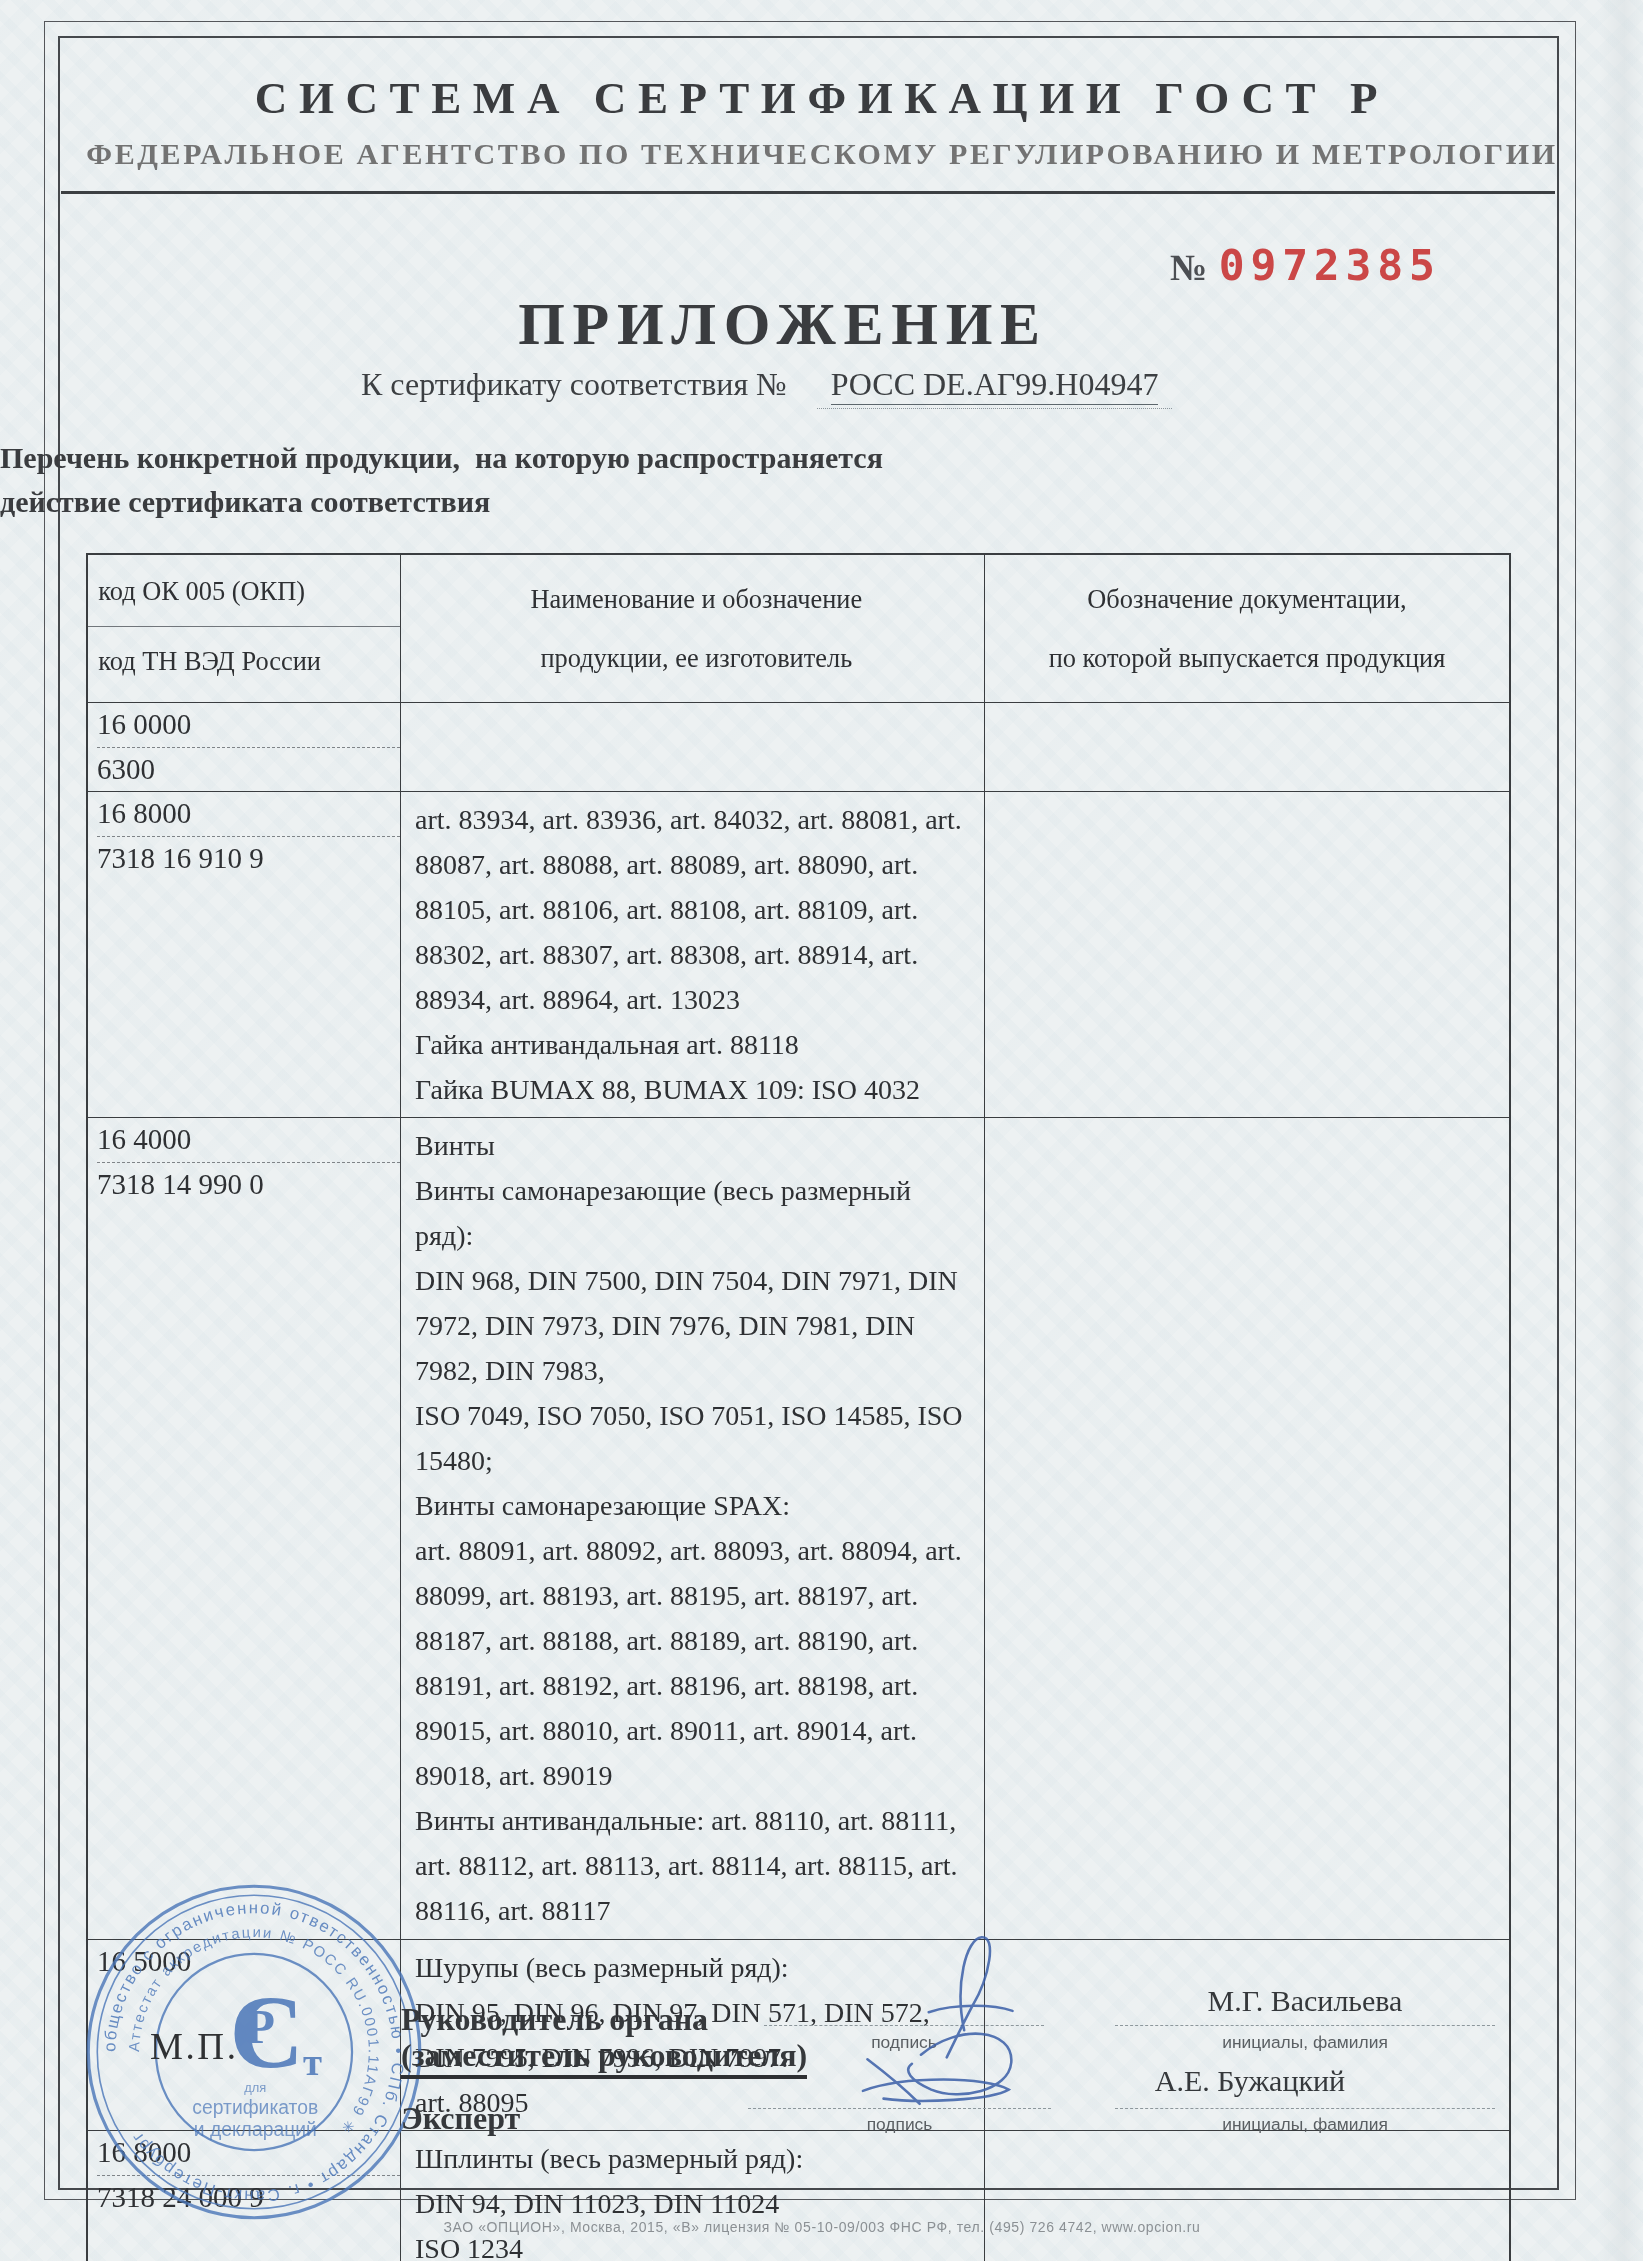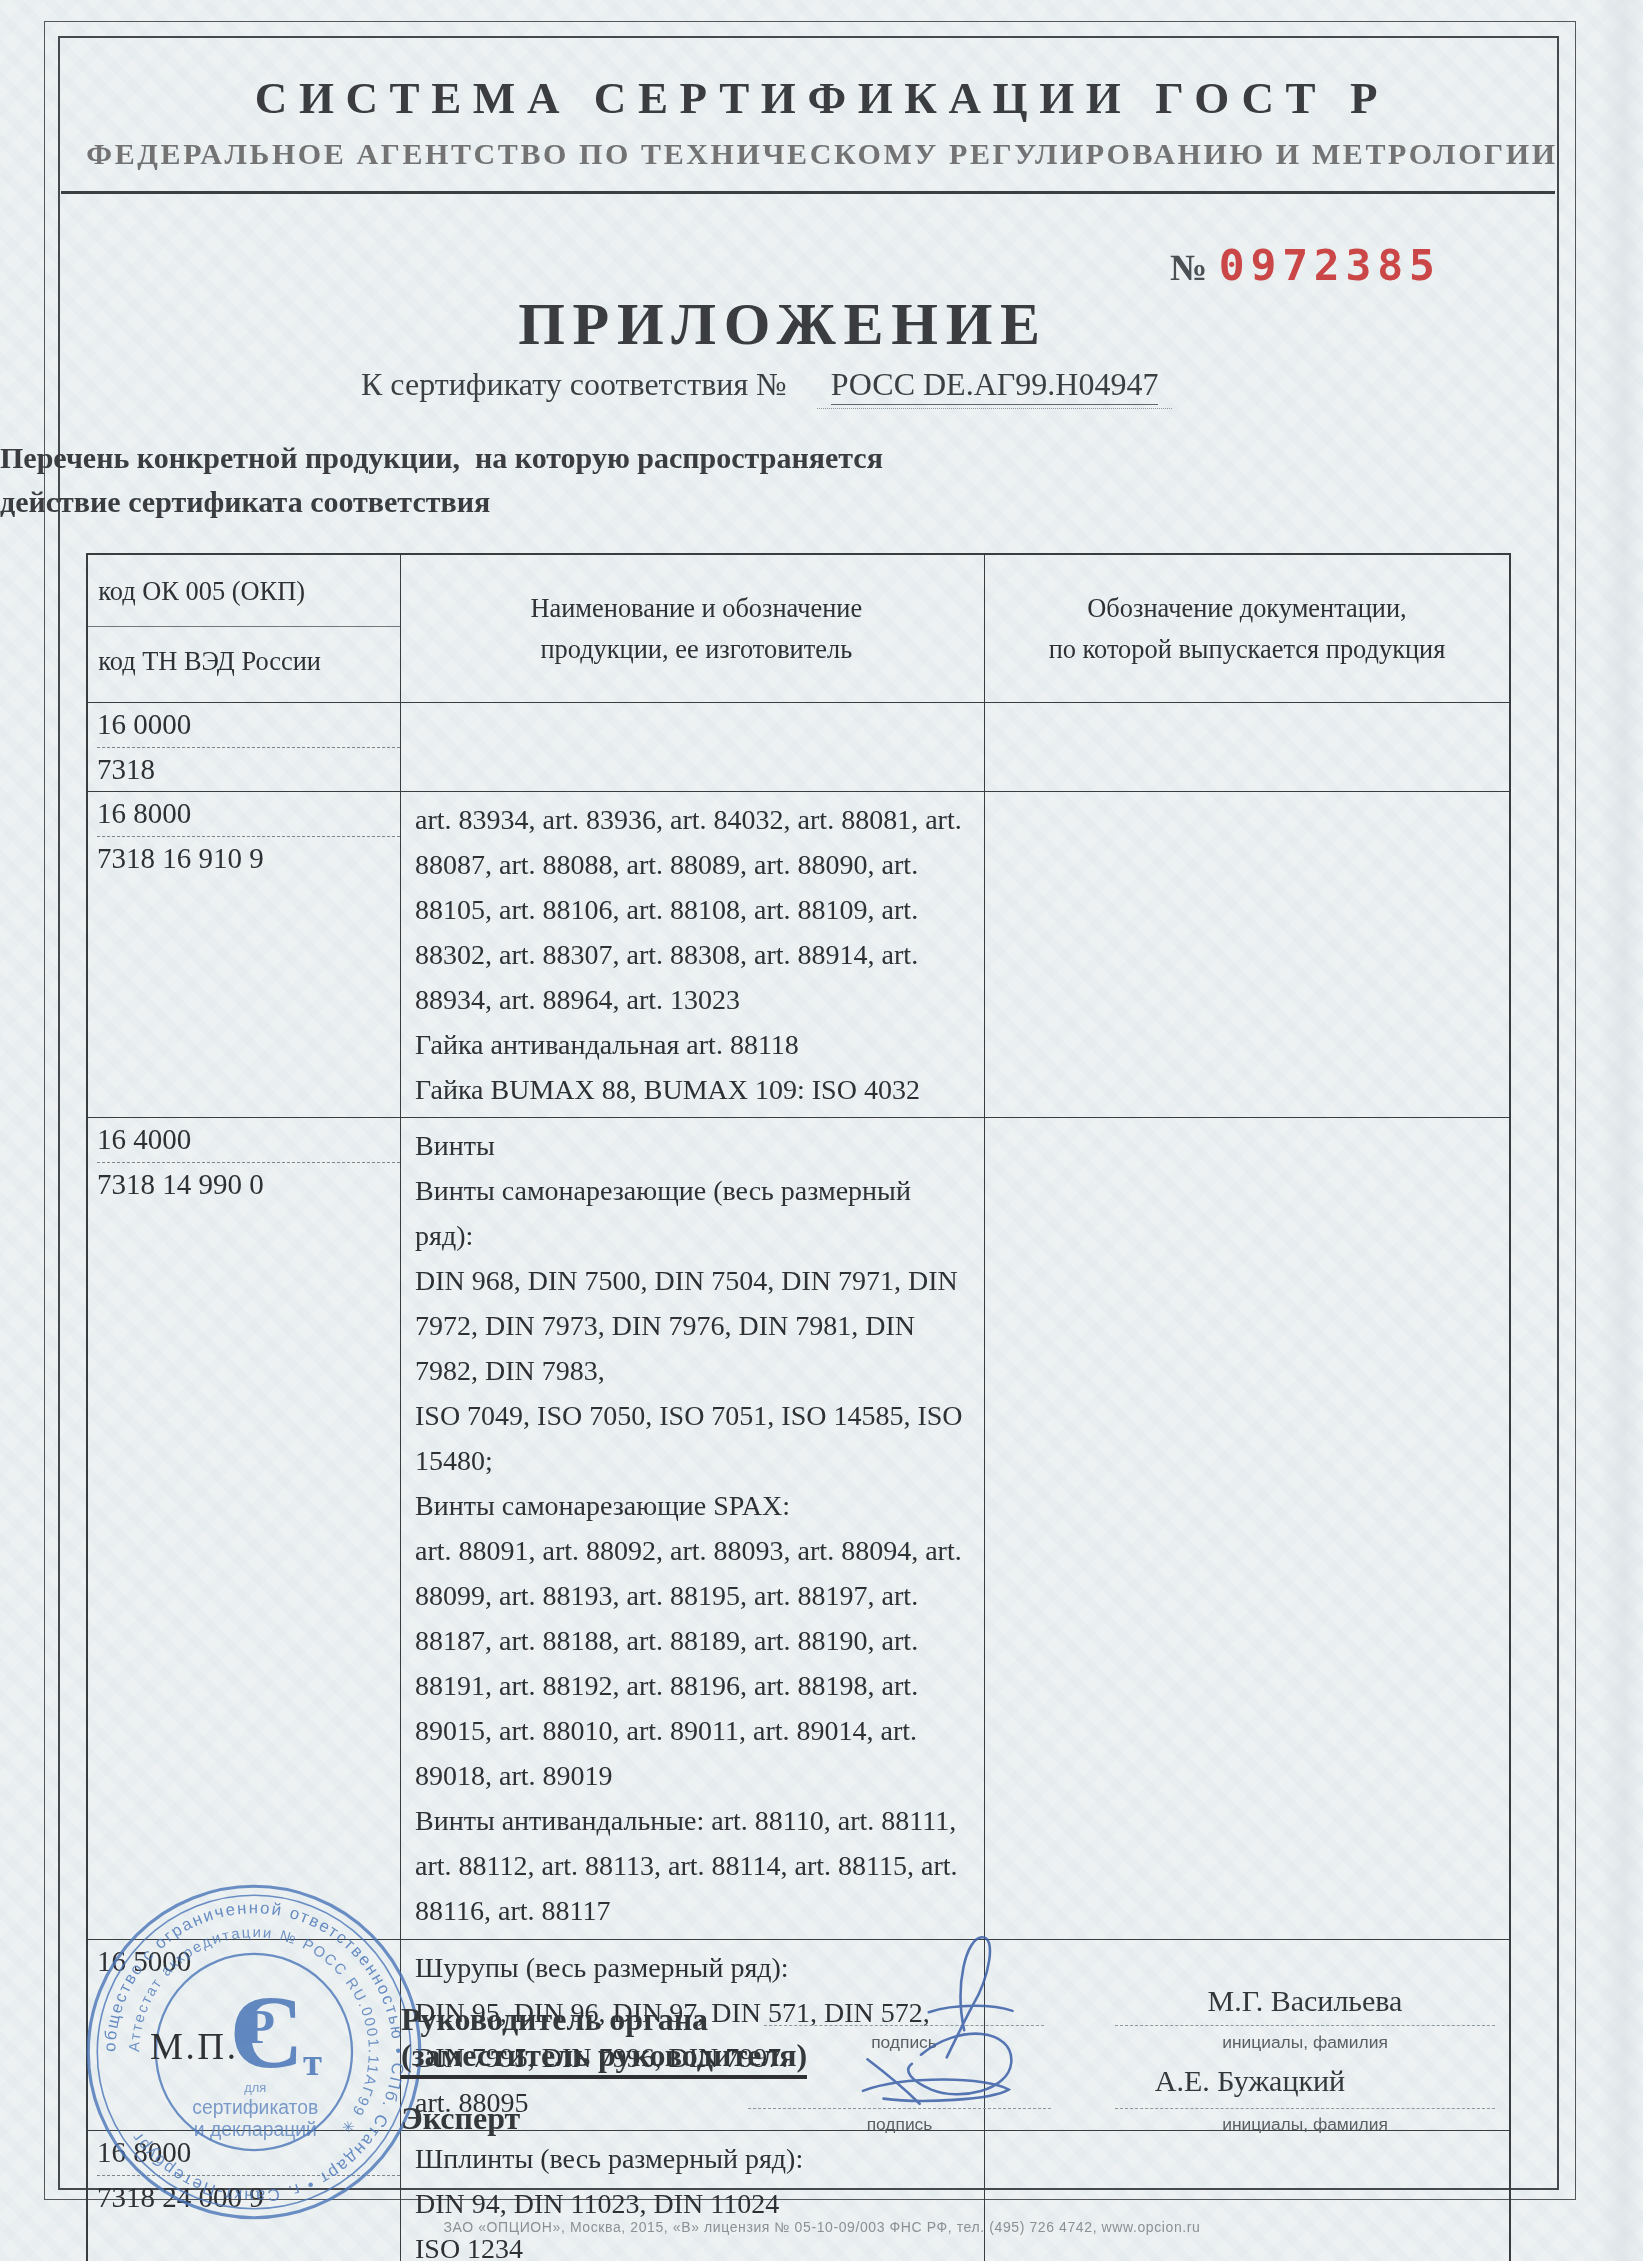--- a/index.html
+++ b/index.html
@@ -51,21 +51,21 @@
   .th{min-height:147px;}
   .r1{min-height:69px;}
   .r2{min-height:235px;}
   .r3{min-height:579px;}
   .r4{min-height:137px;}
   .r5{min-height:104px;}
   .hc1{display:flex;flex-direction:column;justify-content:space-between;
     padding:19.3px 7.7px 23px 10.3px;font-size:26.4px;}
   .hc1-sep{border-top:1.3px solid #71767b;margin:0 -7.7px 0 -10.3px;}
   .hc2,.hc3{display:flex;align-items:center;justify-content:center;text-align:center;
-    font-size:26.4px;line-height:41px;white-space:pre-line;}
+    font-size:26.4px;line-height:59px;white-space:pre-line;}
   .code1.with-sep{display:block;border-bottom:1.9px dashed #7f8488;padding-bottom:5.2px;margin-right:0;}
   .code2{display:block;padding-top:3.9px;}
 
   
   .role-1a{position:absolute;left:401px;top:2001px;font-size:32px;font-weight:bold;color:#35383b;}
   .role-1b{position:absolute;left:401px;top:2037px;font-size:32px;font-weight:bold;color:#35383b;
     border-bottom:4.5px solid #2e3033;padding-bottom:1.3px;}
   .role-2{position:absolute;left:401px;top:2100px;font-size:32px;font-weight:bold;color:#35383b;}
 
   .sig-line{position:absolute;border-top:1.9px dashed #8d979c;}
@@ -121,21 +121,21 @@
     </div>
     <div class="c2 hc2">Наименование и обозначение
 продукции, ее изготовитель</div>
     <div class="c3 hc3">Обозначение документации,
 по которой выпускается продукция</div>
   </div>
 
   <div class="trow r1">
     <div class="c1">
       <span class="code1 with-sep">16 0000</span>
-      <span class="code2">7318</span>
+      <span class="code2">6300</span>
     </div>
     <div class="c2"></div>
     <div class="c3"></div>
   </div>
 
   <div class="trow r2">
     <div class="c1">
       <span class="code1 with-sep">16 8000</span>
       <span class="code2">7318 16 910 9</span>
     </div>

